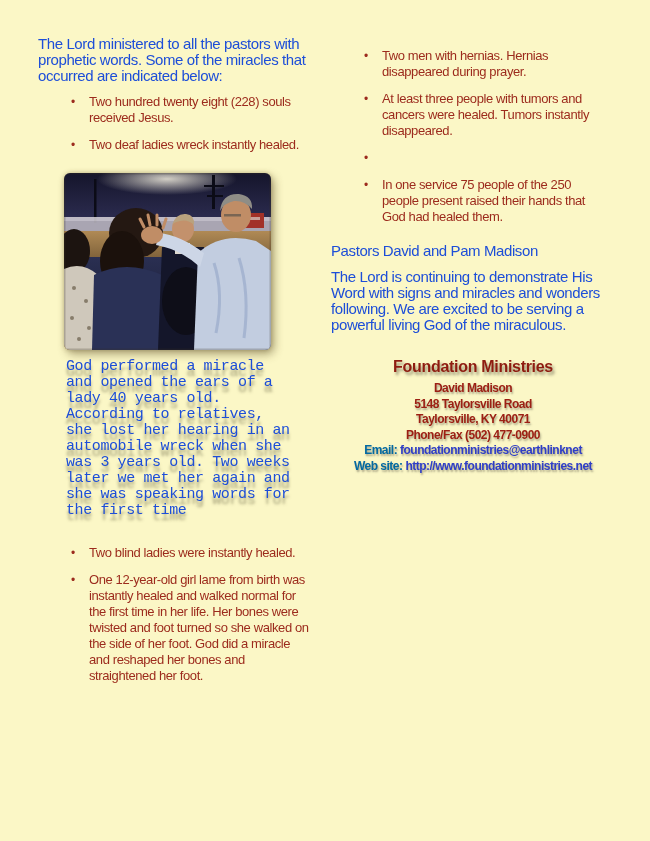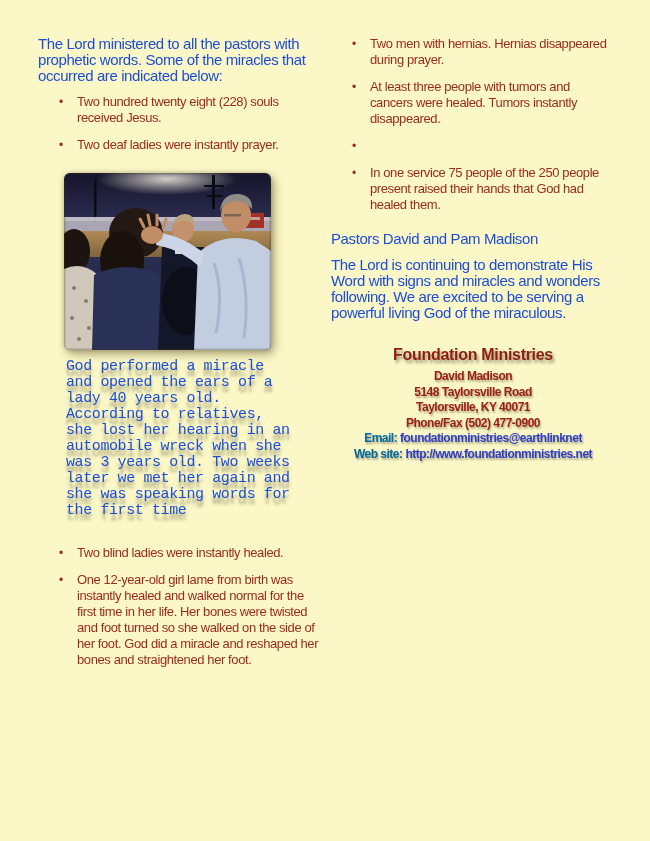--- a/index.html
+++ b/index.html
@@ -26,21 +26,21 @@
     line-height: 16px;
     letter-spacing: -0.4px;
   }
   .caption {
     margin: 9px 0 8px 28px;
     width: 224px;
     text-shadow: 0 6px 3px rgba(88, 84, 52, 0.55);
     font-family: Liberation Mono, monospace;
   }
 
-  .bullets { margin: 0; padding: 0; }
+  .bullets { margin: 12px; padding: 0; }
   .bullet-item {
     display: flex;
     margin: 0 0 11px 0;
     color: #9c2b1d;
     font-size: 13px;
     line-height: 16px;
     letter-spacing: -0.4px;
   }
   .dot {
     flex: 0 0 18px;
@@ -102,21 +102,21 @@
 
     <p class="para">The Lord ministered to all the pastors with prophetic words. Some of the miracles that occurred are indicated below:</p>
 
     <div class="bullets bullets-top">
       <div class="bullet-item">
         <span class="dot"></span>
         <span class="btext">Two hundred twenty eight (228) souls received Jesus.</span>
       </div>
       <div class="bullet-item">
         <span class="dot"></span>
-        <span class="btext">Two deaf ladies were instantly prayer.</span>
+        <span class="btext">Two deaf ladies wreck instantly healed.</span>
       </div>
     </div>
 
     <div class="photo-frame">
       <svg width="207" height="177" viewBox="0 0 207 177" xmlns="http://www.w3.org/2000/svg">
         <defs>
           <linearGradient id="sky" x1="0" y1="0" x2="0" y2="1">
             <stop offset="0" stop-color="#15152b"></stop>
             <stop offset="1" stop-color="#32325a"></stop>
           </linearGradient>

